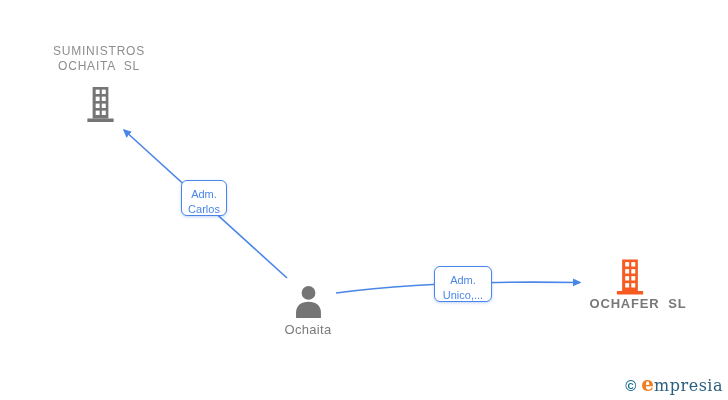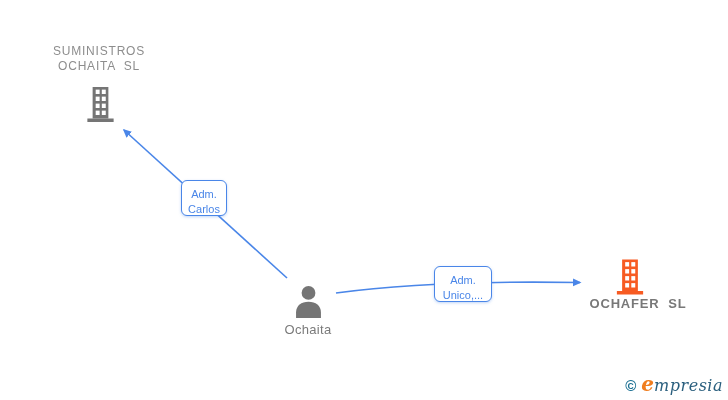--- a/index.html
+++ b/index.html
@@ -62,21 +62,20 @@
     position: absolute; z-index: 2;
     right: 5px; top: 372px;
     display: flex; align-items: baseline;
   }
   .logo .copy {
     color: #1a6f92; font-size: 15px; font-weight: 600;
     margin-right: 5px;
   }
   .logo .brand {
     font-family: "DejaVu Serif", serif;
-    font-style: italic;
   }
   .logo .brand-e { color: #f07d1e; font-size: 20px; font-weight: 600; }
   .logo .brand-rest { color: #2a5f7e; font-size: 16px; letter-spacing: 0.5px; }
 </style>
 </head>
 <body>
 
 <div class="canvas">
 
   <svg class="edges-svg" viewBox="0 0 728 400" xmlns="http://www.w3.org/2000/svg">

